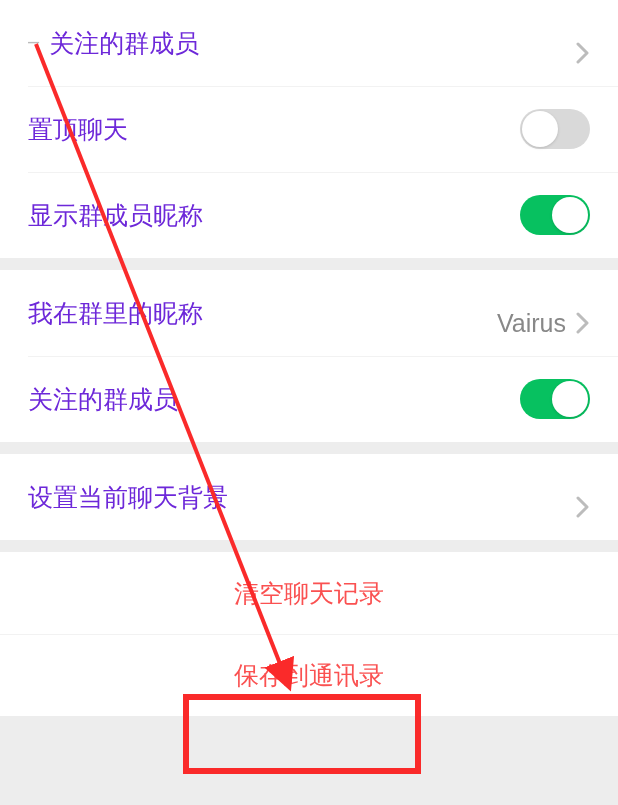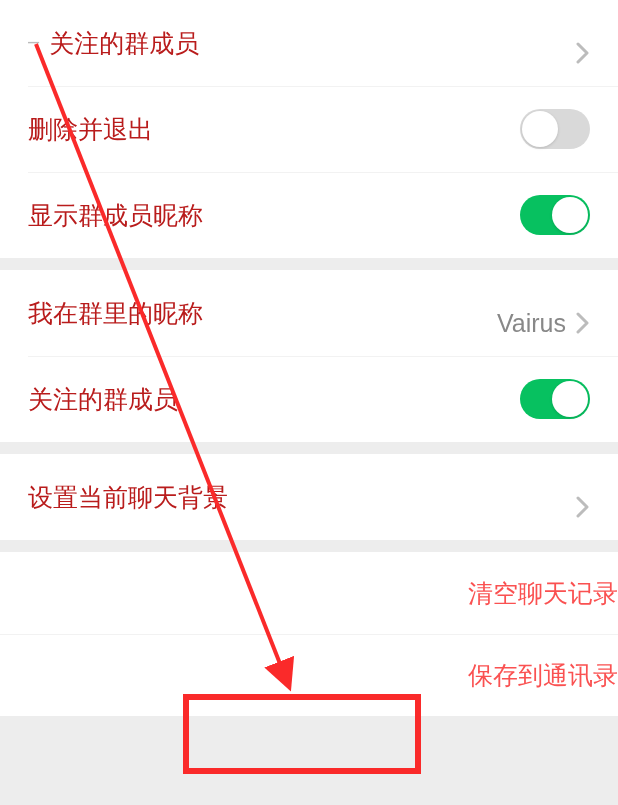--- a/index.html
+++ b/index.html
@@ -36,21 +36,21 @@
       position: absolute;
       left: 28px;
       right: 0;
       top: 0;
       height: 1px;
       background: #e5e5e5;
       transform: scaleY(0.5);
     }
     .row-label {
       font-size: 25px;
-      color: #b91c1c;
+      color: #6d28d9;
       font-weight: 400;
     }
     .row-right {
       display: flex;
       align-items: center;
       gap: 10px;
       margin-top: 20px;
     }
     .row-value {
       font-size: 25px;
@@ -93,21 +93,21 @@
       right: 2px;
     }
     .action-group {
       background: #fff;
       margin-top: 12px;
     }
     .action-row {
       height: 82px;
       display: flex;
       align-items: center;
-      justify-content: flex-end;
+      justify-content: center;
       background: #fff;
       position: relative;
     }
     .action-row + .action-row::before {
       content: "";
       position: absolute;
       left: 0;
       right: 0;
       top: 0;
       height: 1px;
@@ -156,21 +156,21 @@
     <div class="row-right">
       <span class="chevron">
         <svg width="14" height="24" viewBox="0 0 14 24">
             <polyline points="2,3 11,12 2,21" fill="none" stroke="#bcbcbc" stroke-width="3" stroke-linecap="round" stroke-linejoin="round"></polyline>
           </svg>
       </span>
     </div>
   </div>
 
   <div class="row">
-    <span class="row-label">删除并退出</span>
+    <span class="row-label">置顶聊天</span>
     <div class="toggle toggle-off">
       <div class="toggle-knob"></div>
     </div>
   </div>
 
   <div class="row">
     <span class="row-label">显示群成员昵称</span>
     <div class="toggle toggle-on">
       <div class="toggle-knob"></div>
     </div>

